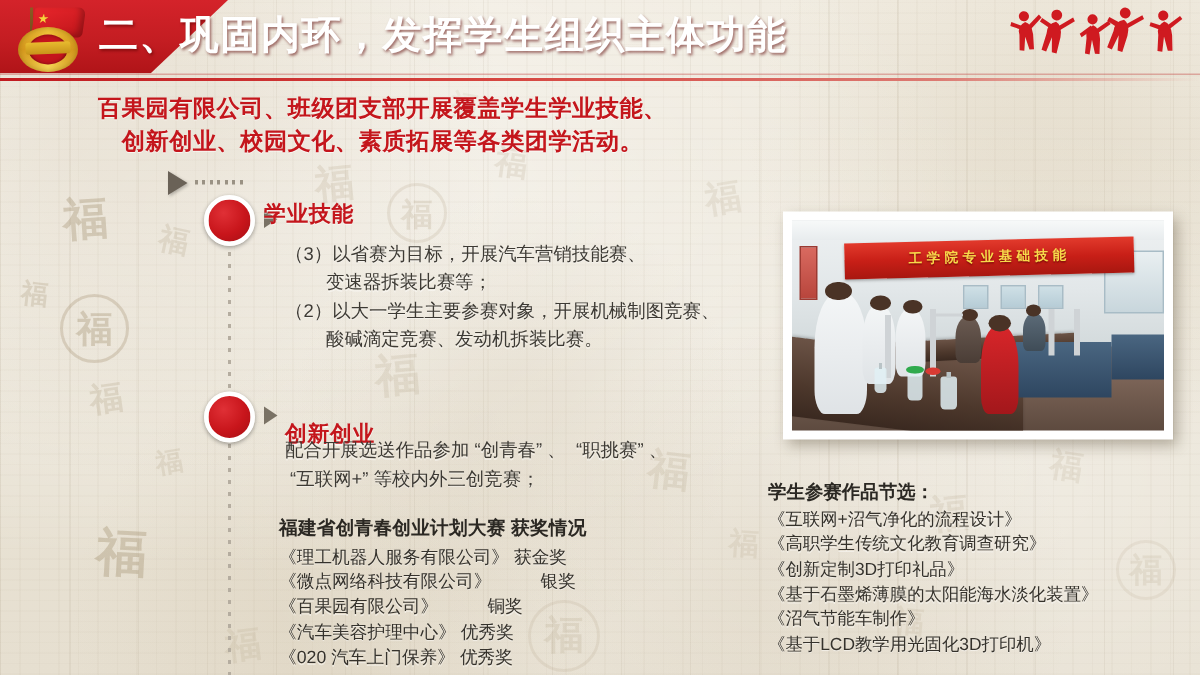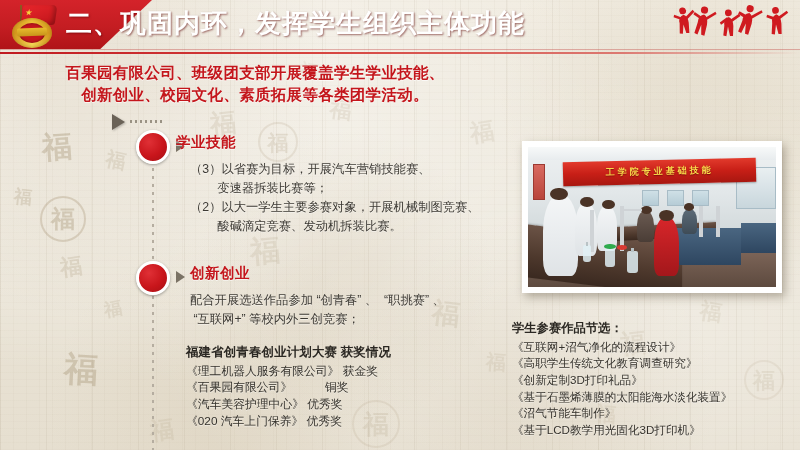--- a/index.html
+++ b/index.html
@@ -187,21 +187,21 @@
 
   
   #node-1{ left:136px; top:130px; }
   #node-1-tri{ left:176px; top:140px; }
   #sec1-title{ left:176px; top:133px; }
   #sec1-body{ left:190px; top:160px; }
 
   
   #node-2{ left:136px; top:261px; }
   #node-2-tri{ left:176px; top:271px; }
-  #sec2-title{ left:190px; top:264px; }
+  #sec2-title{ left:190px; top:280px; }
   #sec2-body{ left:190px; top:291px; }
 
   
   #awards{
     position:absolute; left:186px; top:344px;
     font-size:11.8px; color:#35322c; line-height:1.42;
   }
   #awards .awards-head{
     font-weight:700; color:#2b2823; font-size:12.4px; letter-spacing:0.2px;
     margin-bottom:1px;
@@ -366,20 +366,21 @@
 
   <div class="node" id="node-2"></div>
   <div class="node-tri" id="node-2-tri"></div>
   <div class="sec-title" id="sec2-title">创新创业</div>
   <div class="sec-body" id="sec2-body">配合开展选送作品参加 “创青春” 、  “职挑赛” 、
  “互联网+” 等校内外三创竞赛；</div>
 
   <div id="awards">
     <div class="awards-head">福建省创青春创业计划大赛 获奖情况</div>
     <div class="row">《理工机器人服务有限公司》 获金奖</div>
+    <div class="row">《微点网络科技有限公司》          银奖</div>
     <div class="row">《百果园有限公司》          铜奖</div>
     <div class="row">《汽车美容护理中心》 优秀奖</div>
     <div class="row">《020 汽车上门保养》 优秀奖</div>
   </div>
 
   <div id="works">
     <div class="works-head">学生参赛作品节选：</div>
     <div class="row">《互联网+沼气净化的流程设计》</div>
     <div class="row">《高职学生传统文化教育调查研究》</div>
     <div class="row">《创新定制3D打印礼品》</div>

